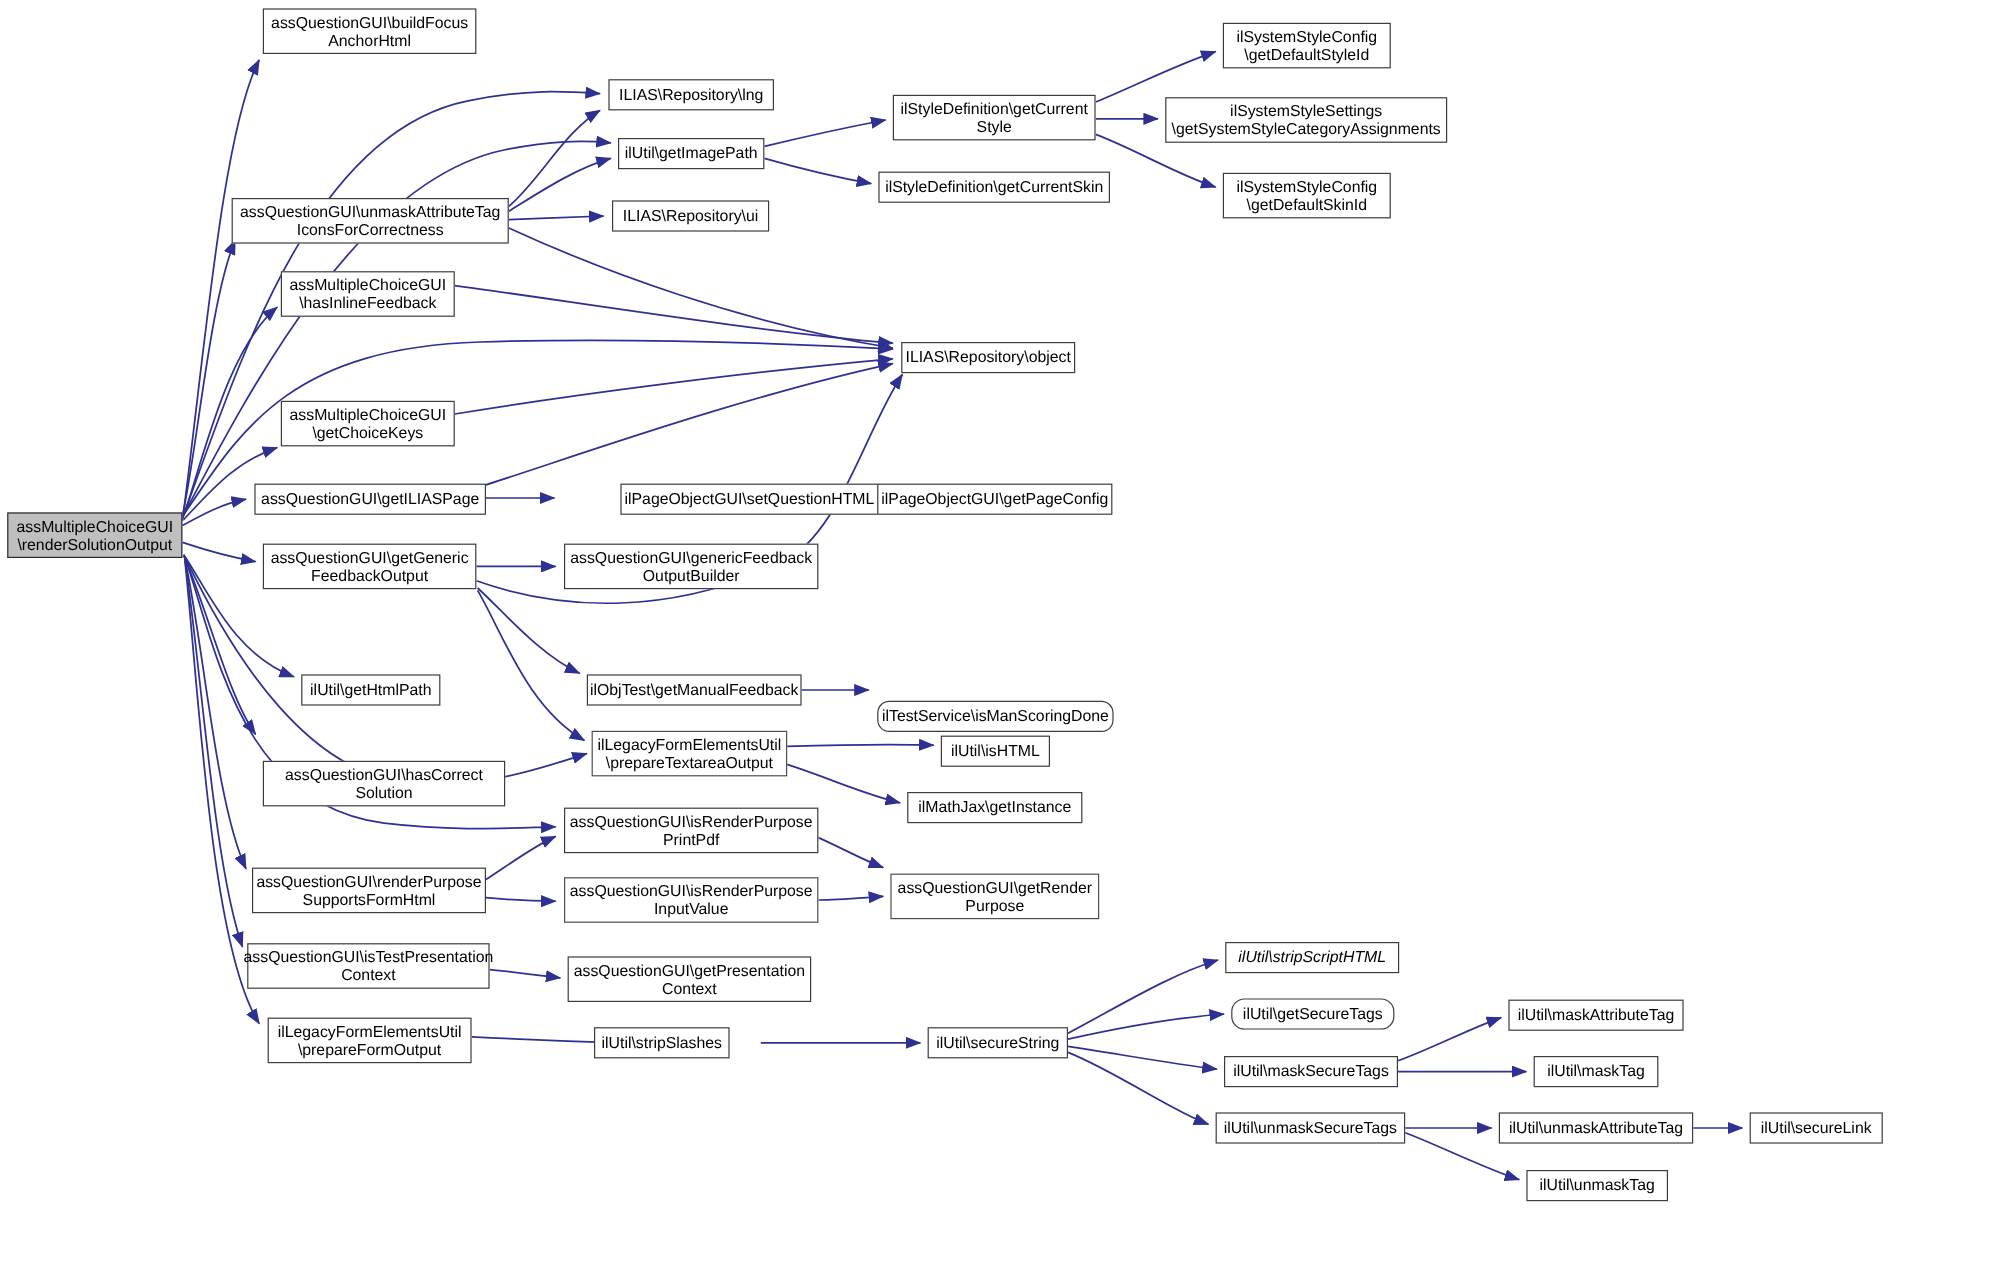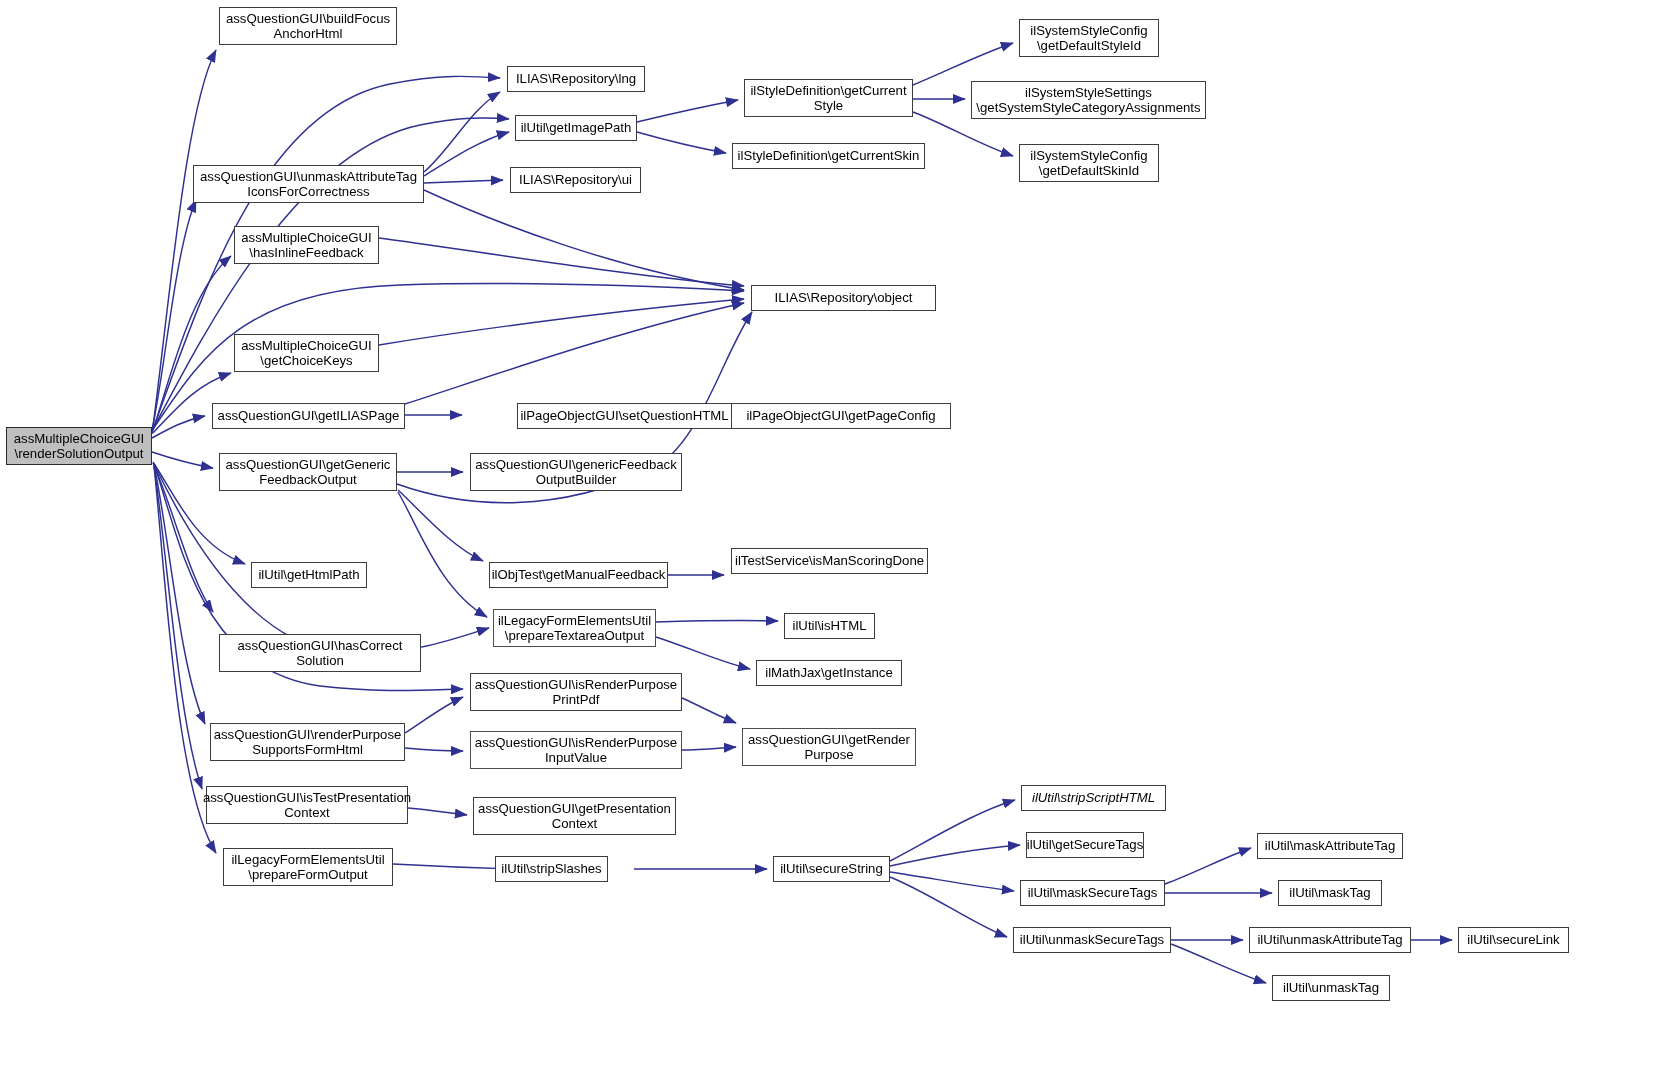--- a/index.html
+++ b/index.html
@@ -128,33 +128,33 @@
 Style</div>
     <div class="node" style="left: 732px; top: 143px; width: 193px; height: 26px;">ilStyleDefinition\getCurrentSkin</div>
     <div class="node" style="left: 1019px; top: 19px; width: 140px; height: 38px;">ilSystemStyleConfig
 \getDefaultStyleId</div>
     <div class="node" style="left: 971px; top: 81px; width: 235px; height: 38px;">ilSystemStyleSettings
 \getSystemStyleCategoryAssignments</div>
     <div class="node" style="left: 1019px; top: 144px; width: 140px; height: 38px;">ilSystemStyleConfig
 \getDefaultSkinId</div>
     <div class="node" style="left: 234px; top: 226px; width: 145px; height: 38px;">assMultipleChoiceGUI
 \hasInlineFeedback</div>
-    <div class="node" style="left: 751px; top: 285px; width: 185px; height: 26px;">ILIAS\Repository\object</div>
+    <div class="node" style="left: 751px; top: 285px; width: 145px; height: 26px;">ILIAS\Repository\object</div>
     <div class="node" style="left: 234px; top: 334px; width: 145px; height: 38px;">assMultipleChoiceGUI
 \getChoiceKeys</div>
     <div class="node" style="left: 212px; top: 403px; width: 193px; height: 26px;">assQuestionGUI\getILIASPage</div>
     <div class="node" style="left: 469px; top: 403px; width: 215px; height: 26px; margin-left: 48px;">ilPageObjectGUI\setQuestionHTML</div>
-    <div class="node" style="left: 731px; top: 403px; width: 220px; height: 26px;">ilPageObjectGUI\getPageConfig</div>
+    <div class="node" style="left: 731px; top: 403px; width: 196px; height: 26px;">ilPageObjectGUI\getPageConfig</div>
     <div class="node" style="left: 219px; top: 453px; width: 178px; height: 38px;">assQuestionGUI\getGeneric
 FeedbackOutput</div>
     <div class="node" style="left: 470px; top: 453px; width: 212px; height: 38px;">assQuestionGUI\genericFeedback
 OutputBuilder</div>
     <div class="node" style="left: 251px; top: 562px; width: 116px; height: 26px;">ilUtil\getHtmlPath</div>
     <div class="node" style="left: 489px; top: 562px; width: 179px; height: 26px;">ilObjTest\getManualFeedback</div>
-    <div class="node" style="left: 731px; top: 548px; width: 197px; height: 26px;">ilTestService\isManScoringDone</div>
+    <div class="node" style="left: 731px; top: 584px; width: 197px; height: 26px; border-radius: 10px;">ilTestService\isManScoringDone</div>
     <div class="node" style="left: 219px; top: 634px; width: 202px; height: 38px;">assQuestionGUI\hasCorrect
 Solution</div>
     <div class="node thick" style="left: 493px; top: 609px; width: 163px; height: 38px;">ilLegacyFormElementsUtil
 \prepareTextareaOutput</div>
     <div class="node" style="left: 784px; top: 613px; width: 91px; height: 26px;">ilUtil\isHTML</div>
     <div class="node" style="left: 756px; top: 660px; width: 146px; height: 26px;">ilMathJax\getInstance</div>
     <div class="node" style="left: 470px; top: 673px; width: 212px; height: 38px;">assQuestionGUI\isRenderPurpose
 PrintPdf</div>
     <div class="node" style="left: 210px; top: 723px; width: 195px; height: 38px;">assQuestionGUI\renderPurpose
 SupportsFormHtml</div>
@@ -164,21 +164,21 @@
 Purpose</div>
     <div class="node" style="left: 206px; top: 786px; width: 202px; height: 38px;">assQuestionGUI\isTestPresentation
 Context</div>
     <div class="node" style="left: 473px; top: 797px; width: 203px; height: 38px;">assQuestionGUI\getPresentation
 Context</div>
     <div class="node" style="left: 223px; top: 848px; width: 170px; height: 38px;">ilLegacyFormElementsUtil
 \prepareFormOutput</div>
     <div class="node" style="left: 495px; top: 856px; width: 113px; height: 26px;">ilUtil\stripSlashes</div>
     <div class="node" style="left: 773px; top: 856px; width: 117px; height: 26px;">ilUtil\secureString</div>
     <div class="node" style="left: 1021px; top: 785px; width: 145px; height: 26px; font-style: italic;">ilUtil\stripScriptHTML</div>
-    <div class="node" style="left: 1026px; top: 832px; width: 118px; height: 26px;">ilUtil\getSecureTags</div>
+    <div class="node" style="left: 1026px; top: 832px; width: 136px; height: 26px; border-radius: 11px;">ilUtil\getSecureTags</div>
     <div class="node" style="left: 1020px; top: 880px; width: 145px; height: 26px;">ilUtil\maskSecureTags</div>
     <div class="node" style="left: 1013px; top: 927px; width: 158px; height: 26px;">ilUtil\unmaskSecureTags</div>
     <div class="node" style="left: 1257px; top: 833px; width: 146px; height: 26px;">ilUtil\maskAttributeTag</div>
     <div class="node" style="left: 1278px; top: 880px; width: 104px; height: 26px;">ilUtil\maskTag</div>
     <div class="node" style="left: 1249px; top: 927px; width: 162px; height: 26px;">ilUtil\unmaskAttributeTag</div>
     <div class="node" style="left: 1272px; top: 975px; width: 118px; height: 26px;">ilUtil\unmaskTag</div>
     <div class="node" style="left: 1458px; top: 927px; width: 111px; height: 26px;">ilUtil\secureLink</div>
   </div>
 
 </body></html>

